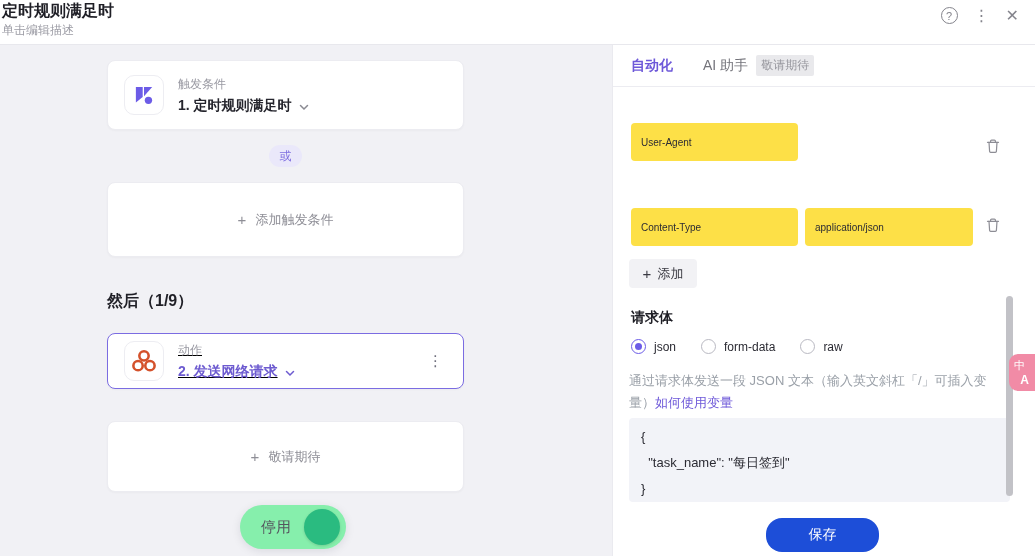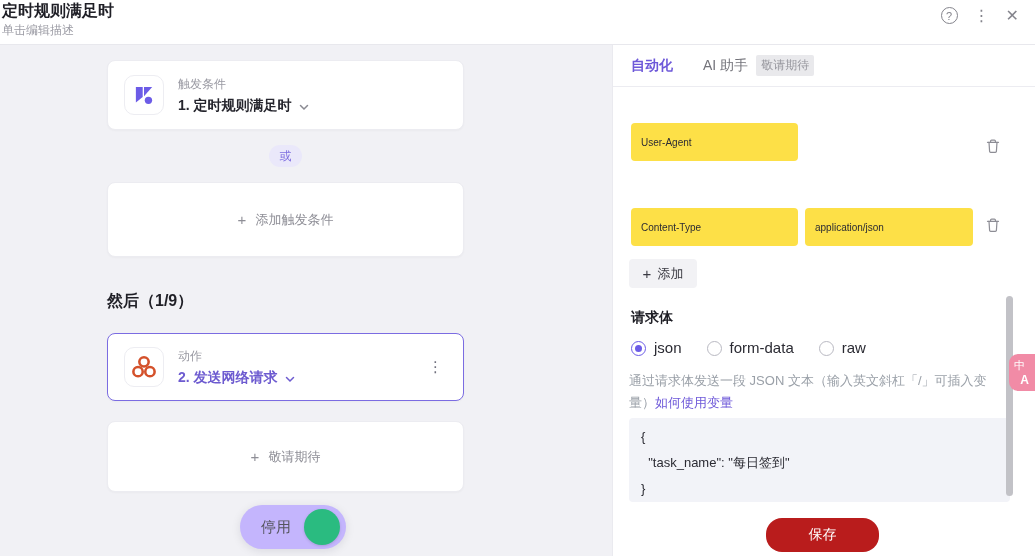--- a/index.html
+++ b/index.html
@@ -23,24 +23,24 @@
   .card-label { font-size: 12px; color: #9a9aa3; margin-bottom: 4px; }
   .card-value { font-size: 14px; font-weight: 600; color: #25252d; display: flex; align-items: center; gap: 6px; cursor: pointer; }
   .card-value.purple { color: #6d5bd0; }
   .chev { display: inline-flex; margin-top: 2px; }
   .trigger-card { top: 15px; height: 70px; }
   .or-badge { position: absolute; left: 269px; top: 100px; min-width: 33px; height: 22px; padding: 0 9px; background: #eae8fa; color: #7f6fe0; font-size: 12px; border-radius: 11px; display: flex; align-items: center; justify-content: center; }
   .add-card { display: flex; align-items: center; justify-content: center; gap: 9px; color: #8e8e96; font-size: 13px; cursor: pointer; }
   .add-trigger-card { top: 137px; height: 75px; }
   .plus-glyph { font-size: 15px; color: #8e8e96; }
   .then-heading { position: absolute; left: 107px; top: 246px; font-size: 16px; font-weight: 700; color: #1f1f26; }
-  .action-card { top: 288px; height: 68px; border: 1.5px solid #7b6ce2; }
+  .action-card { top: 288px; height: 56px; border: 1.5px solid #7b6ce2; text-decoration: underline; }
   .action-kebab { position: absolute; right: 20px; top: 0; height: 100%; display: flex; align-items: center; color: #70707e; font-size: 15px; cursor: pointer; }
   .add-action-card { top: 376px; height: 71px; }
-  .toggle-pill { position: absolute; left: 240px; top: 460px; width: 106px; height: 44px; background: #c4b5fd; border-radius: 22px; box-shadow: 0 2px 10px rgba(20,20,40,.10); display: flex; align-items: center; padding: 0 4px 0 21px; gap: 13px; cursor: pointer; }
+  .toggle-pill { position: absolute; left: 240px; top: 460px; width: 106px; height: 44px; background: #86efac; border-radius: 22px; box-shadow: 0 2px 10px rgba(20,20,40,.10); display: flex; align-items: center; padding: 0 4px 0 21px; gap: 13px; cursor: pointer; }
   .toggle-label { font-size: 15px; color: #55555e; }
   .toggle-knob { width: 36px; height: 36px; border-radius: 50%; background: #2abb80; box-shadow: 0 1px 3px rgba(0,0,0,.15); }
 
   
   .panel { position: absolute; left: 612px; top: 45px; width: 423px; height: 511px; background: #fff; border-left: 1px solid #eaeaef; }
   .tabs { height: 42px; border-bottom: 1px solid #ececf1; display: flex; align-items: center; padding-left: 18px; gap: 30px; }
   .tab { font-size: 14px; color: #73737a; cursor: pointer; display: flex; align-items: center; gap: 8px; }
   .tab.active { color: #6e59d9; font-weight: 700; }
   .soon-badge { background: #e9e9ec; color: #98989f; font-size: 12px; padding: 2px 5px; border-radius: 2px; }
 
@@ -48,29 +48,29 @@
   .field { background: #fde047; border-radius: 4px; font-size: 10px; color: #2b2b33; cursor: text; }
   .key-field { left: 18px; width: 167px; height: 38px; display: flex; align-items: center; padding: 0 10px; }
   .val-field { left: 192px; width: 168px; padding: 6px 10px; line-height: 25px; }
   .row1 { top: 78px; }
   .row2 { top: 163px; }
   .row2.val-field, .val-field.row2 { height: 38px; display: flex; align-items: center; padding: 0 10px; }
   .trash-btn { left: 372px; cursor: pointer; display: flex; }
   .add-header-btn { left: 16px; top: 214px; width: 68px; height: 29px; background: #f2f2f5; border: none; border-radius: 4px; font-size: 13px; color: #3a3a42; display: flex; align-items: center; justify-content: center; gap: 6px; cursor: pointer; font-family: inherit; }
   .body-title { left: 18px; top: 264px; font-size: 14px; font-weight: 700; color: #1f1f26; }
   .radio-row { left: 18px; top: 294px; display: flex; align-items: center; gap: 25px; }
-  .radio-opt { display: flex; align-items: flex-end; gap: 8px; cursor: pointer; font-size: 15px; color: #2b2b33; }
+  .radio-opt { display: flex; align-items: center; gap: 8px; cursor: pointer; font-size: 12px; color: #2b2b33; }
   .radio-circle { width: 15px; height: 15px; border-radius: 50%; border: 1.5px solid #b9b9c2; background: #fff; display: flex; align-items: center; justify-content: center; }
   .radio-circle.checked { border-color: #6C5CE7; }
   .radio-dot { width: 7px; height: 7px; border-radius: 50%; background: #6C5CE7; }
   .hint { left: 16px; top: 325px; width: 378px; font-size: 13px; line-height: 1.68; color: #9aa0a8; }
   .hint-link { color: #6e59d9; cursor: pointer; }
   .code-box { left: 16px; top: 373px; width: 381px; height: 84px; background: #f2f3f8; border-radius: 4px; padding: 6px 12px; font-size: 13px; color: #2b2b33; cursor: text; }
   .code-line { line-height: 26px; white-space: pre; font-family: "Liberation Sans", "DejaVu Sans", sans-serif; }
-  .save-btn { left: 153px; top: 473px; width: 113px; height: 34px; background: #b91c1c; color: #fff; border: none; border-radius: 16px; font-size: 14px; cursor: pointer; font-family: Liberation Sans, sans-serif; }
+  .save-btn { left: 153px; top: 473px; width: 113px; height: 34px; background: #1d4ed8; color: #fff; border: none; border-radius: 16px; font-size: 14px; cursor: pointer; font-family: Liberation Sans, sans-serif; }
   .scroll-thumb { left: 393px; top: 251px; width: 7px; height: 200px; background: #c2c2c7; border-radius: 4px; cursor: grab; }
 
   
   .translate-fab { position: absolute; right: 0; top: 354px; width: 26px; height: 37px; background: #f18ba6; border-radius: 9px 0 0 9px; color: #fff; cursor: pointer; z-index: 6; }
   .fab-zh { position: absolute; top: 4px; left: 5px; font-size: 11px; }
   .fab-a { position: absolute; bottom: 4px; right: 6px; font-size: 12px; font-weight: 700; }
 </style>
 </head>
 <body>
 

